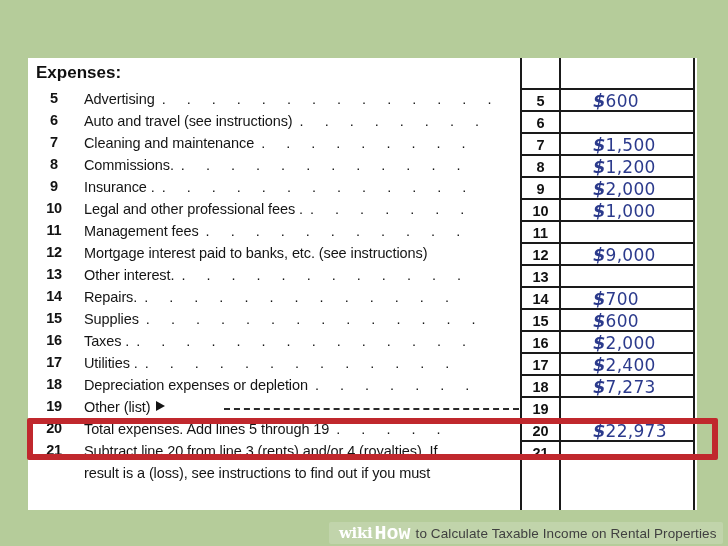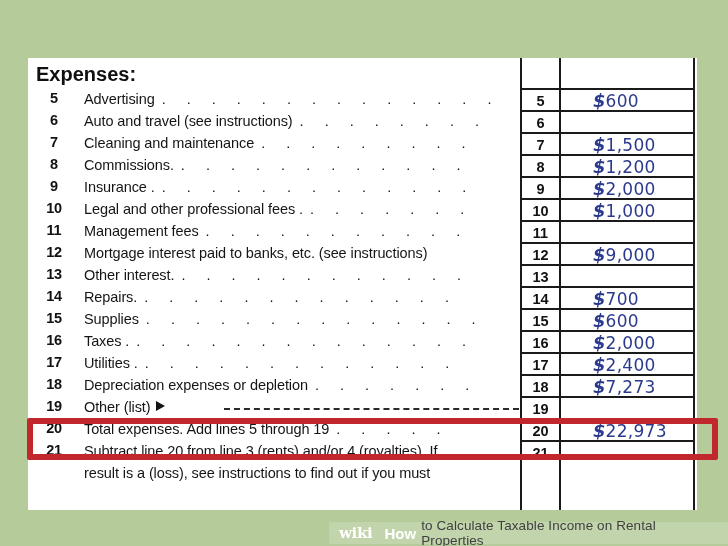--- a/index.html
+++ b/index.html
@@ -131,21 +131,21 @@
   }
   
   .row.first .cellno,
   .row.first .amount { border-top: 2px solid #1a1a1a; }
 
   
   #exp-header {
     position: absolute;
     left: 8px;
     top: 5px;
-    font-size: 20px;
+    font-size: 17px;
     font-weight: bold;
     color: #101010;
   }
 
   
   .dashline {
     position: absolute;
     left: 196px;
     right: 178px;
     top: 12px;
@@ -190,25 +190,25 @@
     border-radius: 2px;
   }
   #watermark .wiki {
     font-family: "DejaVu Serif", serif;
     font-weight: bold;
     font-size: 15px;
     color: #ffffff;
     letter-spacing: -0.3px;
   }
   #watermark .how {
-    font-family: Liberation Sans, sans-serif;
-    font-weight: bold;
-    font-size: 15px;
+    font-family: Liberation Mono, monospace;
+    font-weight: bold;
+    font-size: 20px;
     color: #ffffff;
-    margin-left: 12px;
+    margin-left: 2px;
   }
   #watermark .tail {
     font-family: "Liberation Sans", sans-serif;
     font-size: 13.5px;
     color: #404040;
     margin-left: 5px;
     letter-spacing: 0.1px;
   }
 </style>
 </head>

